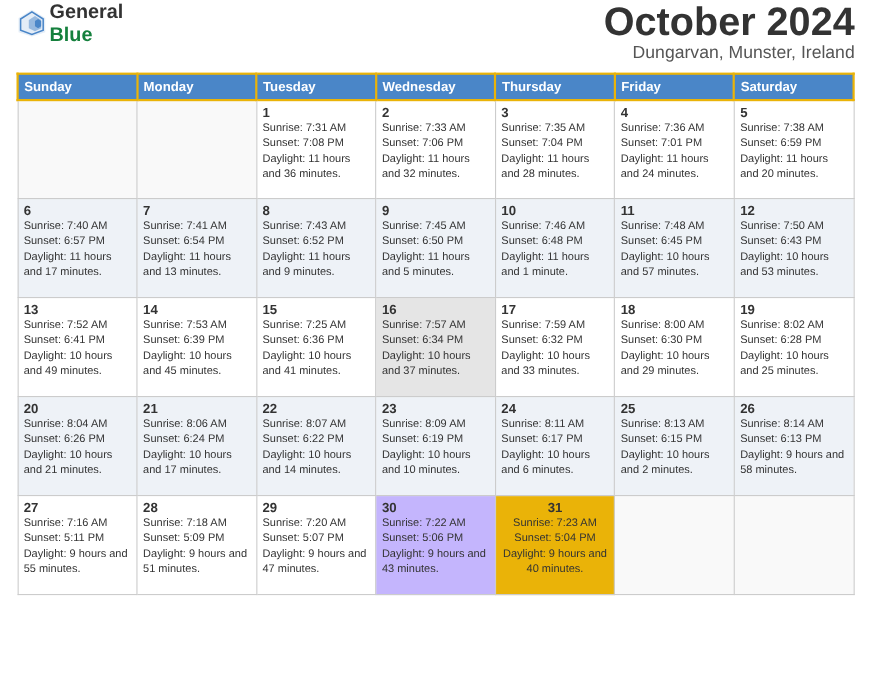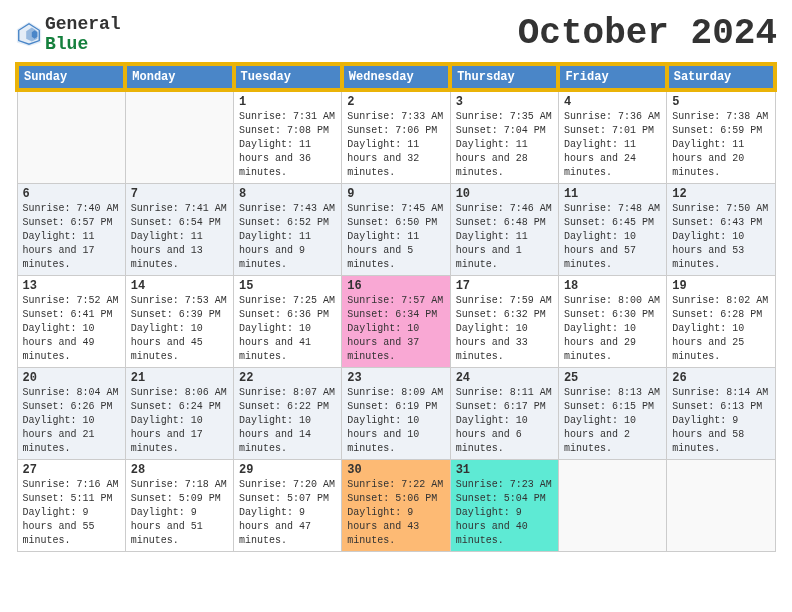--- a/index.html
+++ b/index.html
@@ -1,34 +1,34 @@
 <!DOCTYPE html>
 <html><head>
   <meta charset="utf-8">
   <style>
     * { margin: 0; padding: 0; box-sizing: border-box; }
     body { width: 792px; height: 612px; font-family: Arial, sans-serif; background: #fff; overflow: hidden; }
     
-    .page { width: 792px; height: 612px; padding: 14px 15px; font-family: Liberation Mono, monospace; }
+    .page { width: 792px; height: 612px; padding: 0 15px; }
     
     .header { display: flex; align-items: flex-start; justify-content: space-between; margin-bottom: 8px; }
     
     .logo { display: flex; align-items: center; }
     .logo-text { display: flex; flex-direction: column; }
     .logo-general { font-size: 18px; font-weight: bold; color: #333; }
     .logo-blue { font-size: 18px; font-weight: bold; color: #15803d; }
     .logo-icon { width: 28px; height: 28px; margin-right: 2px; }
     
     .title-block { text-align: right; }
     .month-title { font-size: 36px; font-weight: bold; color: #333; line-height: 1.1; }
     .location { font-size: 16px; color: #555; }
     
     .calendar { width: 100%; border-collapse: collapse; table-layout: fixed; }
     
-    .calendar th { background: #4a86c8; color: #fff; text-align: left; padding: 4px 5px; font-size: 12px; border: 4px solid #eab308; }
+    .calendar th { background: #4a86c8; color: #fff; text-align: left; padding: 4px 5px; font-size: 12px; border: 2px solid #eab308; }
     
     .calendar td { border: 1px solid #ccc; padding: 3px 5px; vertical-align: top; font-size: 10px; color: #333; background: #fff; }
     
     .calendar tr:nth-child(even) td { background: #f0f4f8; }
     
     .day-num { font-size: 12px; font-weight: bold; display: block; margin-bottom: 1px; }
     .day-detail { font-size: 10px; line-height: 1.4; color: #333; }
   </style>
 </head>
 <body>
@@ -42,20 +42,21 @@
         <polygon points="18,8 24,12 24,20 18,23 12,20 12,12" fill="#4a86c8" opacity="0.5"></polygon>
         <polygon points="21,11 24,13 24,18 21,20 18,18 18,13" fill="#4a86c8"></polygon>
       </svg>
       <div class="logo-text">
         <span class="logo-general">General</span>
         <span class="logo-blue">Blue</span>
       </div>
     </div>
     <div class="title-block">
       <div class="month-title">October 2024</div>
+      <div class="location">Dungarvan, Munster, Ireland</div>
     </div>
   </div>
 
   <table class="calendar">
     <thead>
       <tr>
         <th>Sunday</th>
         <th>Monday</th>
         <th>Tuesday</th>
         <th>Wednesday</th>
@@ -155,21 +156,21 @@
             <div class="day-detail" style="white-space: pre-line;">Sunrise: 7:53 AM
 Sunset: 6:39 PM
 Daylight: 10 hours and 45 minutes.</div>
           </td>
           <td style="background: rgb(255, 255, 255);">
             <span class="day-num">15</span>
             <div class="day-detail" style="white-space: pre-line;">Sunrise: 7:25 AM
 Sunset: 6:36 PM
 Daylight: 10 hours and 41 minutes.</div>
           </td>
-          <td style="background: #f9a8d4;">
+          <td style="background: #e5e5e5;">
             <span class="day-num">16</span>
             <div class="day-detail" style="white-space: pre-line;">Sunrise: 7:57 AM
 Sunset: 6:34 PM
 Daylight: 10 hours and 37 minutes.</div>
           </td>
           <td style="background: rgb(255, 255, 255);">
             <span class="day-num">17</span>
             <div class="day-detail" style="white-space: pre-line;">Sunrise: 7:59 AM
 Sunset: 6:32 PM
 Daylight: 10 hours and 33 minutes.</div>
@@ -243,27 +244,27 @@
             <div class="day-detail" style="white-space: pre-line;">Sunrise: 7:18 AM
 Sunset: 5:09 PM
 Daylight: 9 hours and 51 minutes.</div>
           </td>
           <td style="background: rgb(255, 255, 255);">
             <span class="day-num">29</span>
             <div class="day-detail" style="white-space: pre-line;">Sunrise: 7:20 AM
 Sunset: 5:07 PM
 Daylight: 9 hours and 47 minutes.</div>
           </td>
-          <td style="background: #fdba74;">
+          <td style="background: #c4b5fd;">
             <span class="day-num">30</span>
             <div class="day-detail" style="white-space: pre-line;">Sunrise: 7:22 AM
 Sunset: 5:06 PM
 Daylight: 9 hours and 43 minutes.</div>
           </td>
-          <td style="background: #5eead4;">
+          <td style="background: #eab308; text-align: center;">
             <span class="day-num">31</span>
             <div class="day-detail" style="white-space: pre-line;">Sunrise: 7:23 AM
 Sunset: 5:04 PM
 Daylight: 9 hours and 40 minutes.</div>
           </td>
           <td style="background: rgb(249, 249, 249);"></td>
           <td style="background: rgb(249, 249, 249);"></td>
         </tr>
       </tbody>
   </table>

